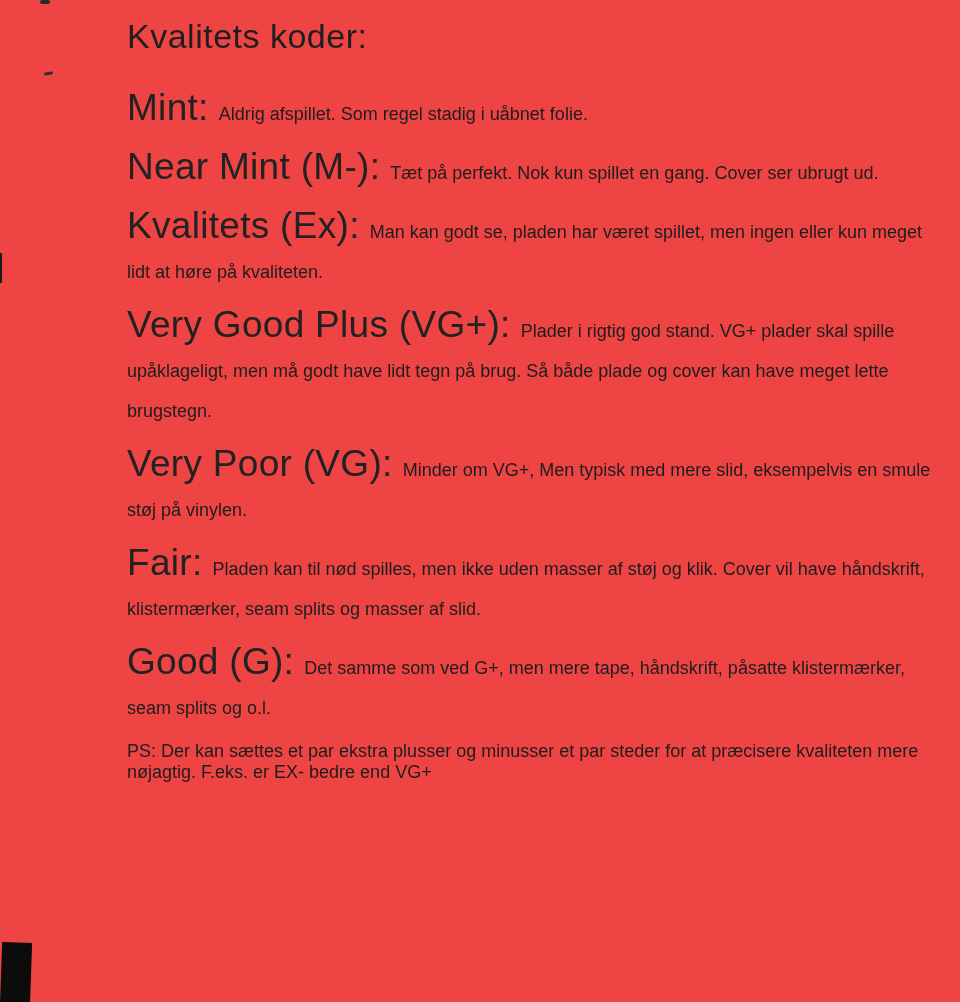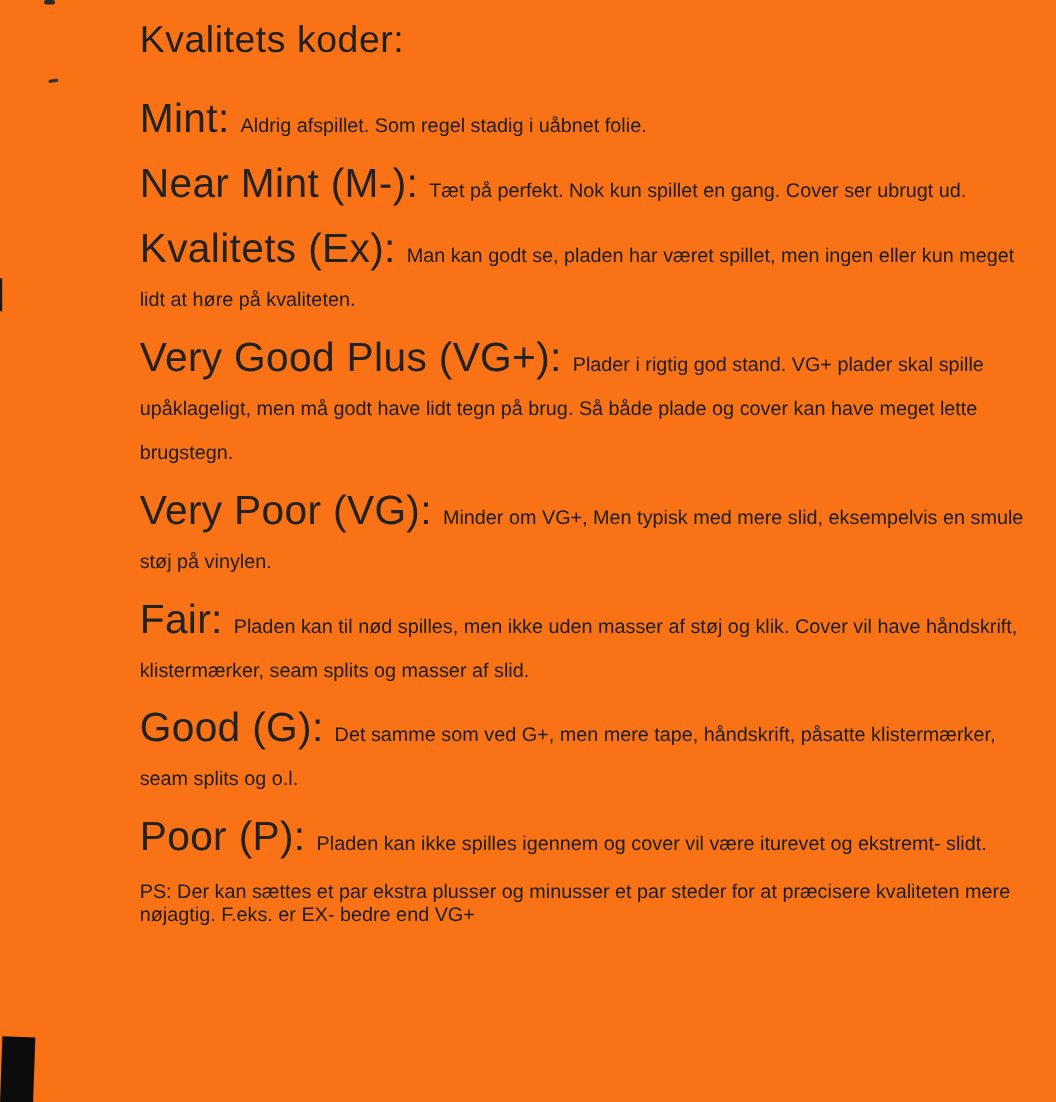--- a/index.html
+++ b/index.html
@@ -4,21 +4,21 @@
 <style>
   html, body {
     margin: 0;
     padding: 0;
     background: #ffffff;
   }
   .page {
     position: relative;
     width: 960px;
     height: 1002px;
-    background: #f97316;
+    background: #ef4444;
     overflow: hidden;
     font-family: "Liberation Sans", "DejaVu Sans", sans-serif;
     color: #1c1c1c;
     box-sizing: border-box;
     padding: 14px 28px 0 127px;
   }
   .doc-title {
     font-size: 34px;
     font-weight: 400;
     letter-spacing: 0.5px;
@@ -93,17 +93,16 @@
 
   <p class="entry"><span class="term">Very Good Plus (VG+):</span><span class="desc">Plader i rigtig god stand. VG+ plader skal spille upåklageligt, men må godt have lidt tegn på brug. Så både plade og cover kan have meget lette brugstegn.</span></p>
 
   <p class="entry"><span class="term">Very Poor (VG):</span><span class="desc">Minder om VG+, Men typisk med mere slid, eksempelvis en smule støj på vinylen.</span></p>
 
 
   <p class="entry"><span class="term">Fair:</span><span class="desc">Pladen kan til nød spilles, men ikke uden masser af støj og klik. Cover vil have håndskrift, klistermærker, seam splits og masser af slid.</span></p>
 
   <p class="entry"><span class="term">Good (G):</span><span class="desc">Det samme som ved G+, men mere tape, håndskrift, påsatte klistermærker, seam splits og o.l.</span></p>
 
-  <p class="entry"><span class="term">Poor (P):</span><span class="desc">Pladen kan ikke spilles igennem og cover vil være iturevet og ekstremt- slidt.</span></p>
 
   <p class="postscript">PS: Der kan sættes et par ekstra plusser og minusser et par steder for at præcisere kvaliteten mere nøjagtig. F.eks. er EX- bedre end VG+</p>
 
 </div>
 
 </body></html>

